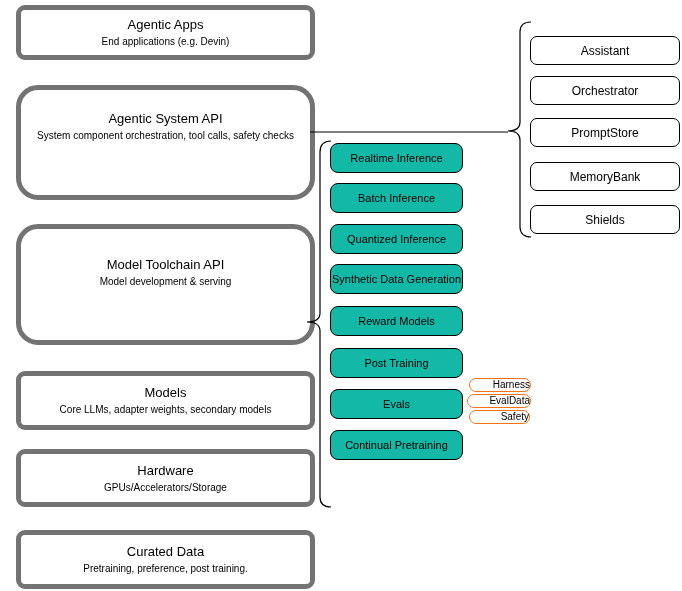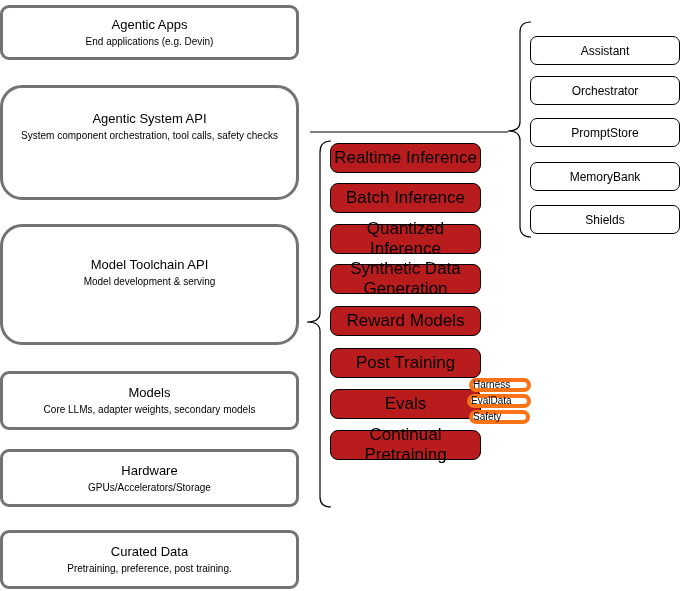--- a/index.html
+++ b/index.html
@@ -6,43 +6,43 @@
   *{box-sizing:border-box;}
   .canvas{
     position:relative;
     width:682px;height:591px;
     background:#ffffff;
     font-family:"Liberation Sans", sans-serif;
     color:#000000;
     overflow:hidden;
   }
   .lbox{
-    position:absolute;left:0;width:299px;
-    background:#ffffff;border:3px solid #737373;
+    position:absolute;left:16px;width:299px;
+    background:#ffffff;border:5px solid #737373;
     display:flex;flex-direction:column;align-items:center;justify-content:center;
     gap:4px;text-align:center;
   }
   .lbox .ltitle{font-size:13px;line-height:15px;}
   .lbox .lsub{font-size:10px;line-height:12px;}
   .mbox{
-    position:absolute;left:330px;width:151px;height:30px;
-    background:#b91c1c;border:1px solid #000000;border-radius:8px;
+    position:absolute;left:330px;width:133px;height:30px;
+    background:#14b8a6;border:1px solid #000000;border-radius:8px;
     display:flex;align-items:center;justify-content:center;
-    font-size:17px;text-align:center;z-index:2;
+    font-size:11px;text-align:center;z-index:2;
   }
   .rbox{
     position:absolute;left:530px;width:150px;height:29px;
     background:#ffffff;border:1px solid #000000;border-radius:7px;
     display:flex;align-items:center;justify-content:center;
     font-size:12px;text-align:center;z-index:2;
   }
   .tag{
     position:absolute;
-    background:#ffffff;border:4px solid #f97316;border-radius:999px;
-    display:flex;align-items:center;justify-content:flex-start;
+    background:#ffffff;border:1px solid #f97316;border-radius:999px;
+    display:flex;align-items:center;justify-content:flex-end;
     font-size:10px;line-height:10px;z-index:3;
   }
   svg.links{position:absolute;left:0;top:0;z-index:1;pointer-events:none;}
 </style>
 </head>
 <body>
 
 <div class="canvas">
 
   <svg class="links" width="682" height="591" viewBox="0 0 682 591">

